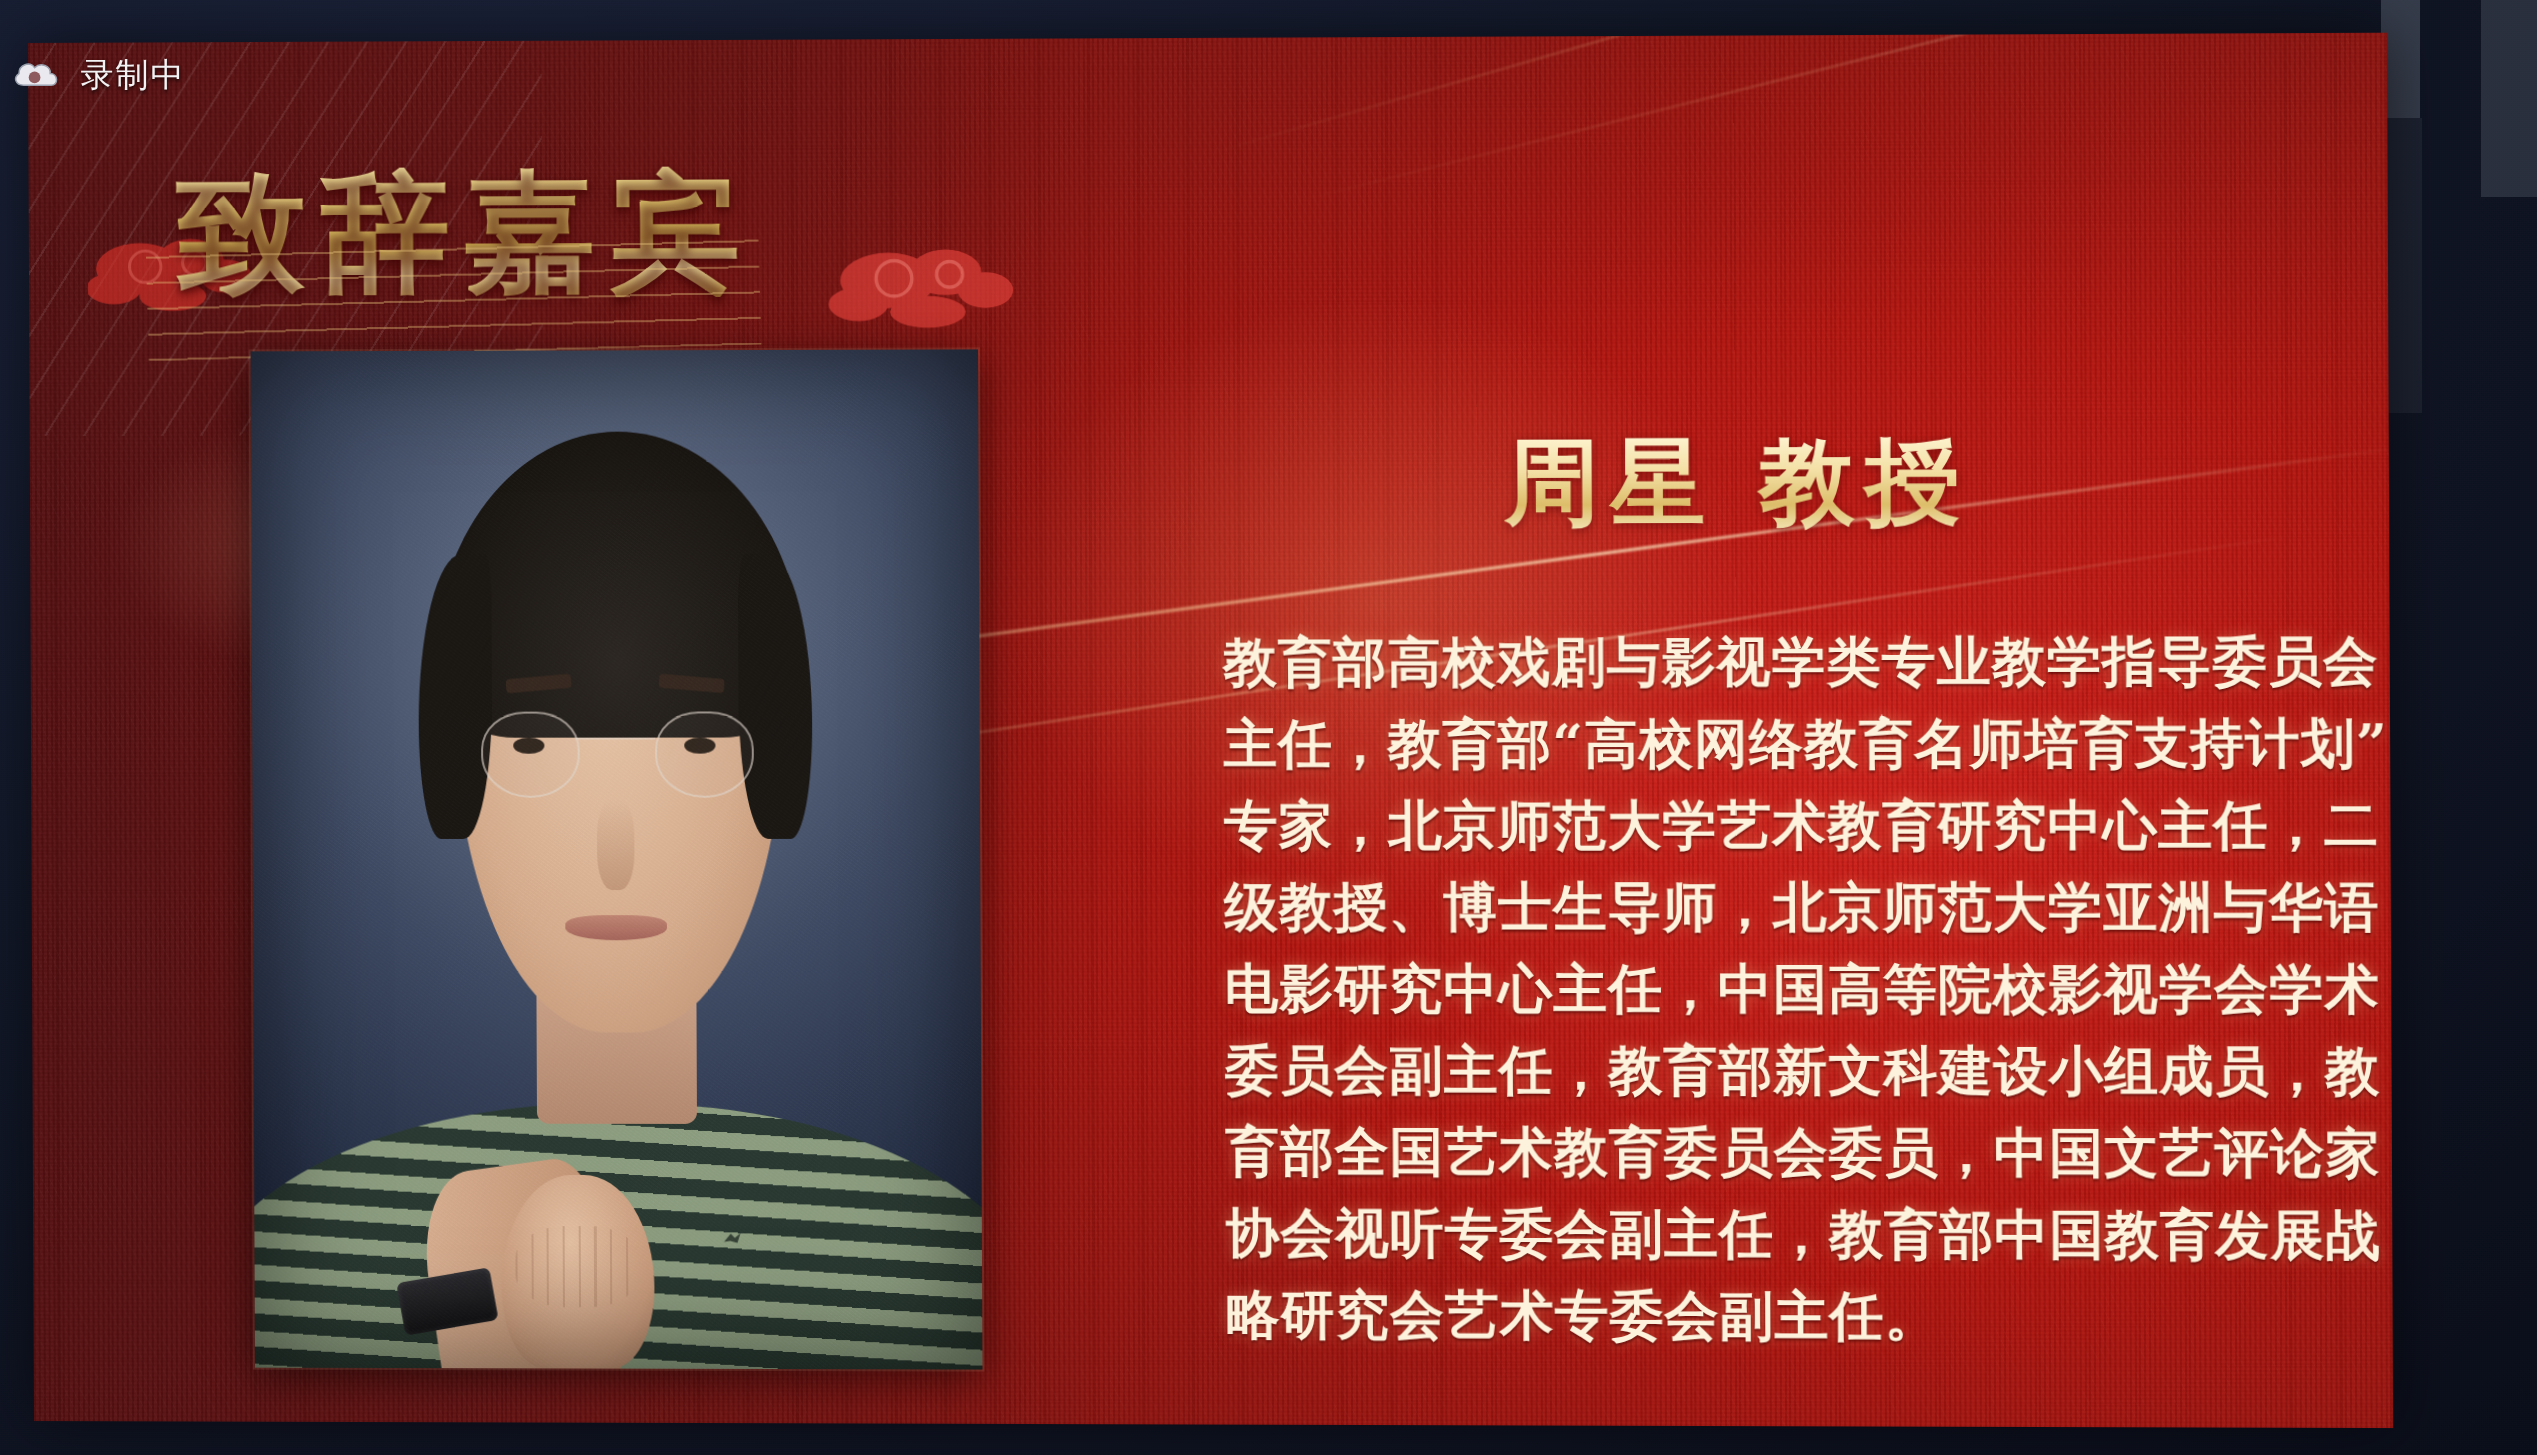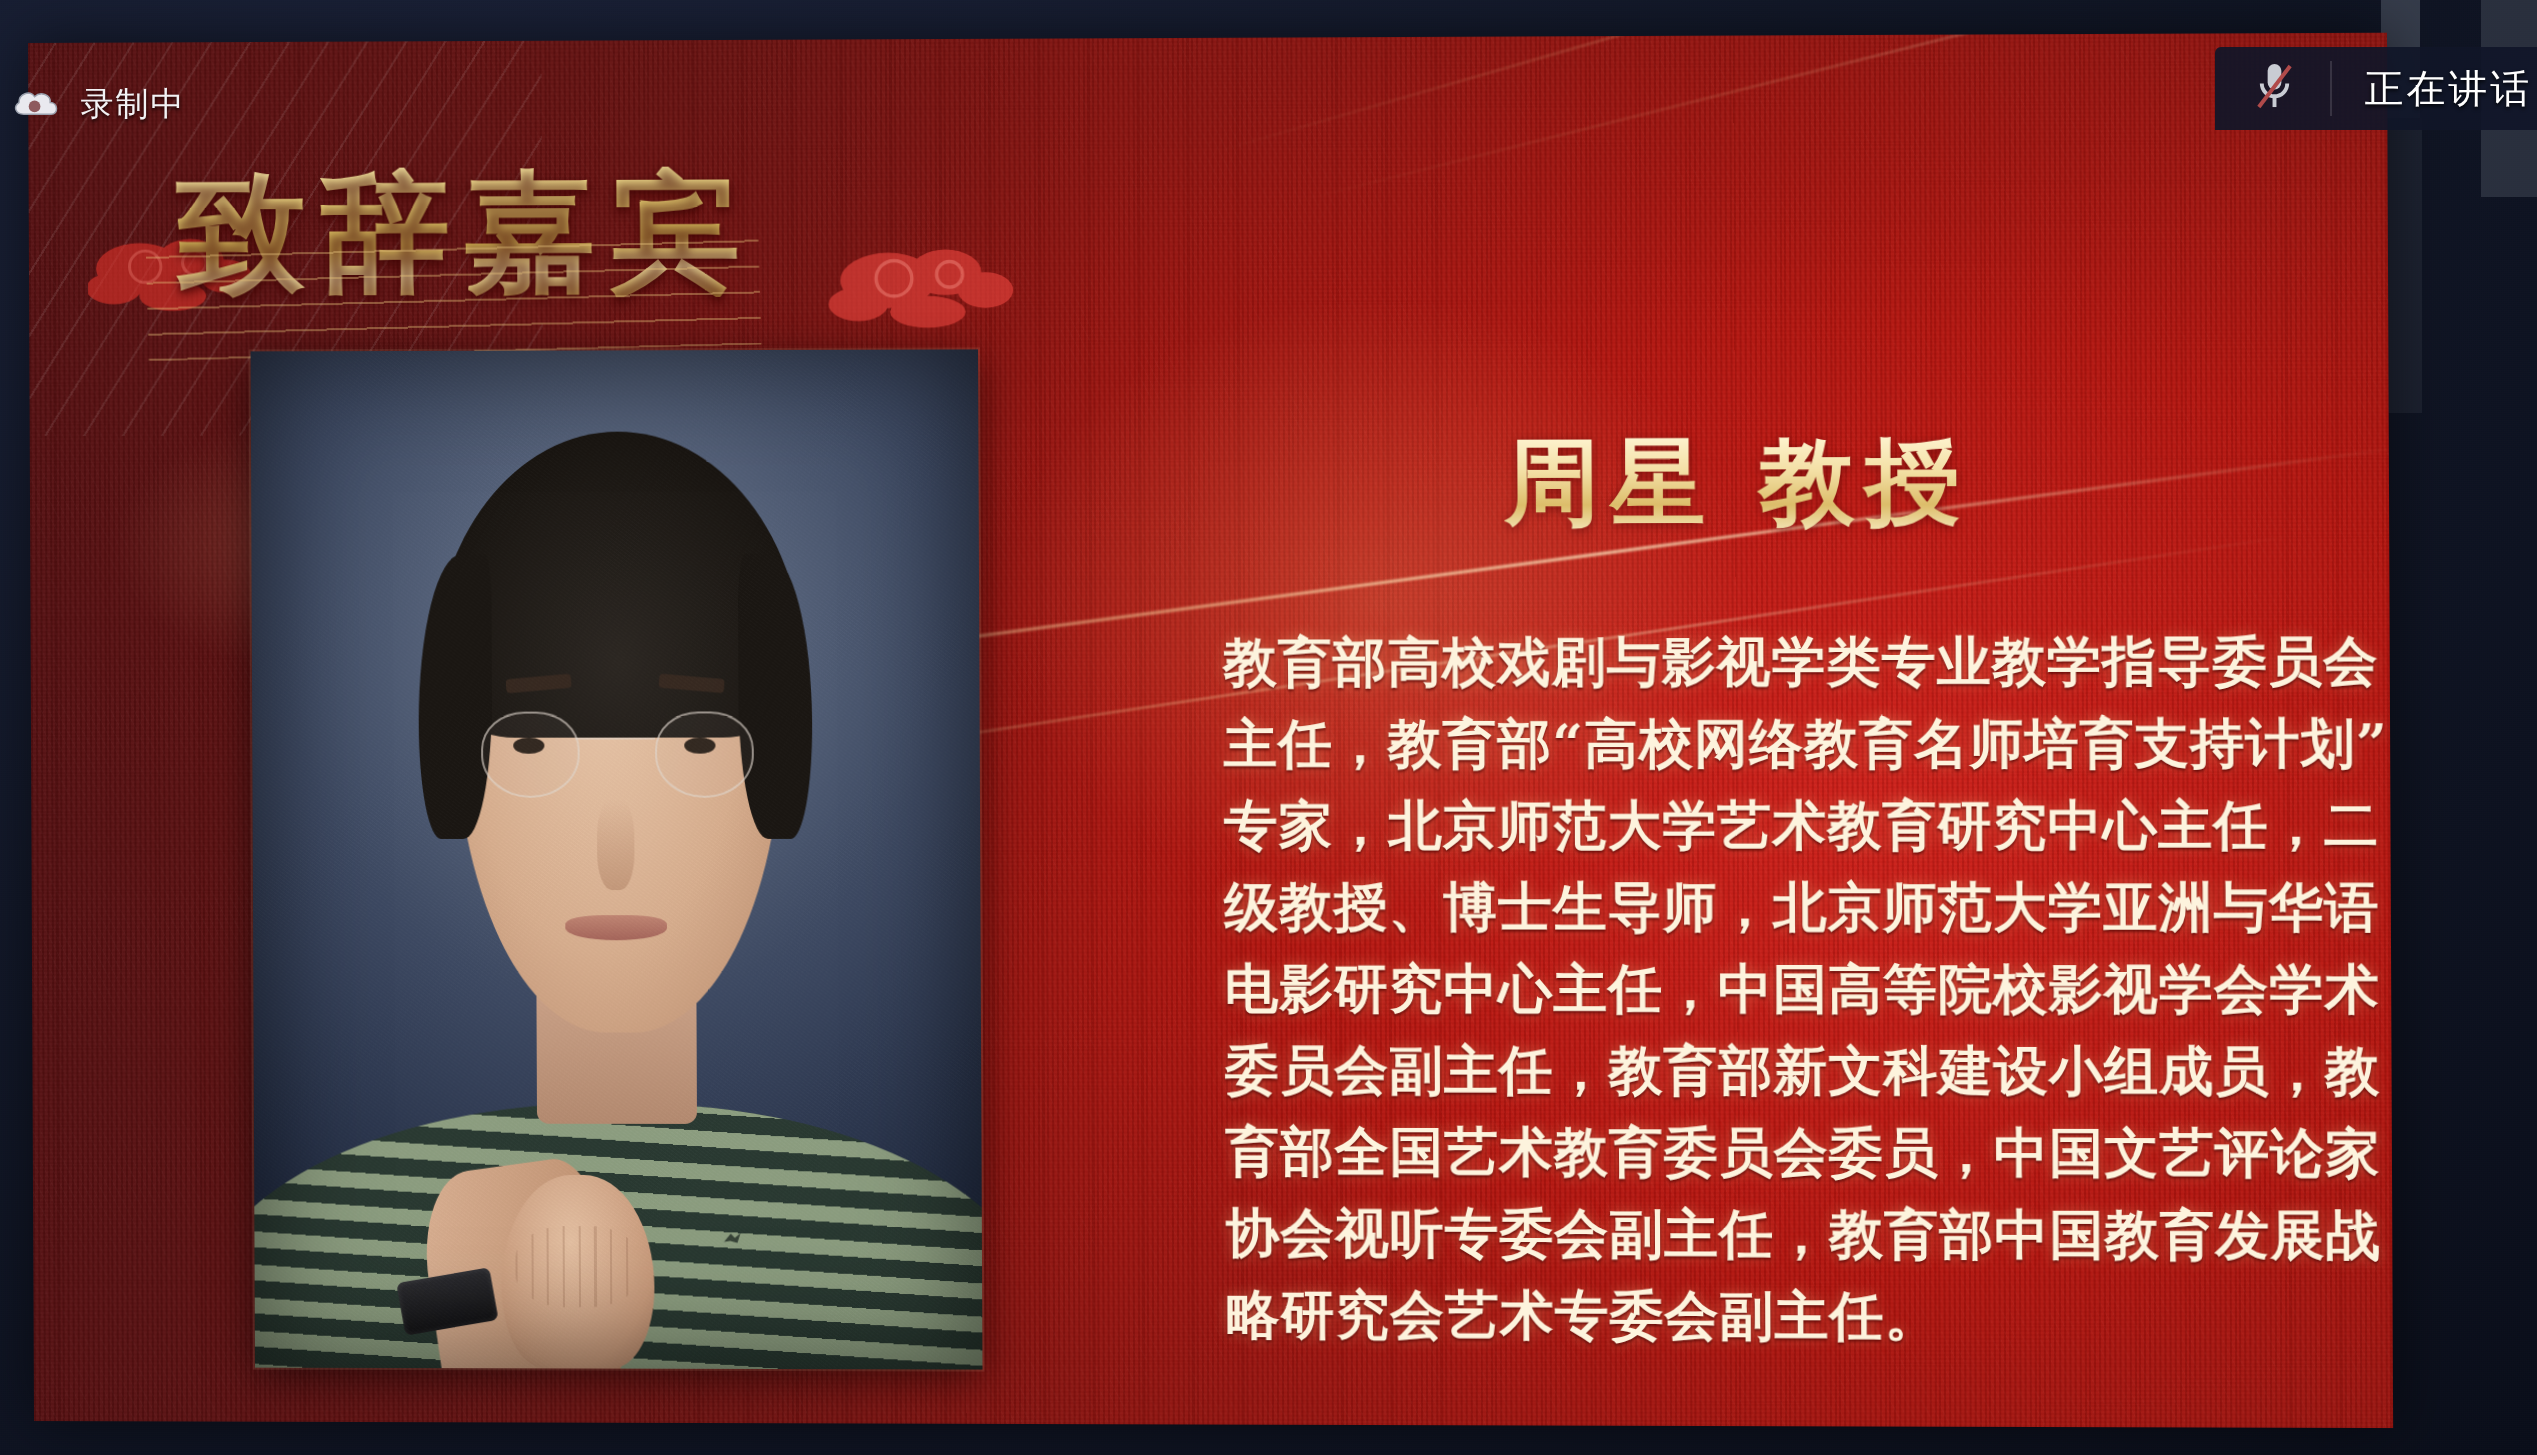--- a/index.html
+++ b/index.html
@@ -242,21 +242,21 @@
     letter-spacing: 1px;
     color: #fdf3dd;
     text-shadow:
       0 2px 2.9px rgba(92,8,6,.85),
       0 0 13.8px rgba(255,205,150,.35);
     white-space: nowrap;
   }
 
   
   .rec {
-    position: absolute; left: 9.8px; top: 82px; display: flex; align-items: center; gap: 15.7px; z-index: 40; justify-content: flex-end;
+    position: absolute; left: 9.8px; top: 53px; display: flex; align-items: center; gap: 15.7px; z-index: 40; justify-content: flex-end;
   }
   .rec-icon { width: 55px; height: 39px; position: relative; }
   .rec-label {
     font-family: "Liberation Sans", "DejaVu Sans", sans-serif;
     font-size: 33px; color: #f2f2f4; letter-spacing: 2px;
     text-shadow: 0 2px 3.9px rgba(0,0,0,.8);
   }
 
   
   .speak {
@@ -373,27 +373,15 @@
   <div class="rec">
     <span class="rec-icon">
       <svg width="55" height="39" viewBox="0 0 56 40">
         <path d="M14 30 C5 30 3 22 9 18 C9 9 20 5 25 12 C31 6 42 10 41 18 C49 18 50 30 42 30 Z" fill="#e9e9ef" stroke="#9aa0ad" stroke-width="1.5"></path>
         <circle cx="25" cy="22" r="6" fill="#8e5a5e"></circle>
       </svg>
     </span>
     <span class="rec-label">录制中</span>
   </div>
 
-  <div class="speak">
-    <span>
-      <svg width="45" height="57" viewBox="0 0 46 58">
-        <rect x="16" y="6" width="14" height="26" rx="7" fill="#c9ccd3"></rect>
-        <path d="M10 26 a13 13 0 0 0 26 0" fill="none" stroke="#c9ccd3" stroke-width="4"></path>
-        <rect x="21" y="40" width="4" height="10" fill="#c9ccd3"></rect>
-        <line x1="7" y1="50" x2="39" y2="8" stroke="#b04a4a" stroke-width="4"></line>
-      </svg>
-    </span>
-    <span class="speak-divider"></span>
-    <span class="speak-label">正在讲话</span>
-  </div>
 
 </div>
 
 
 </body></html>

